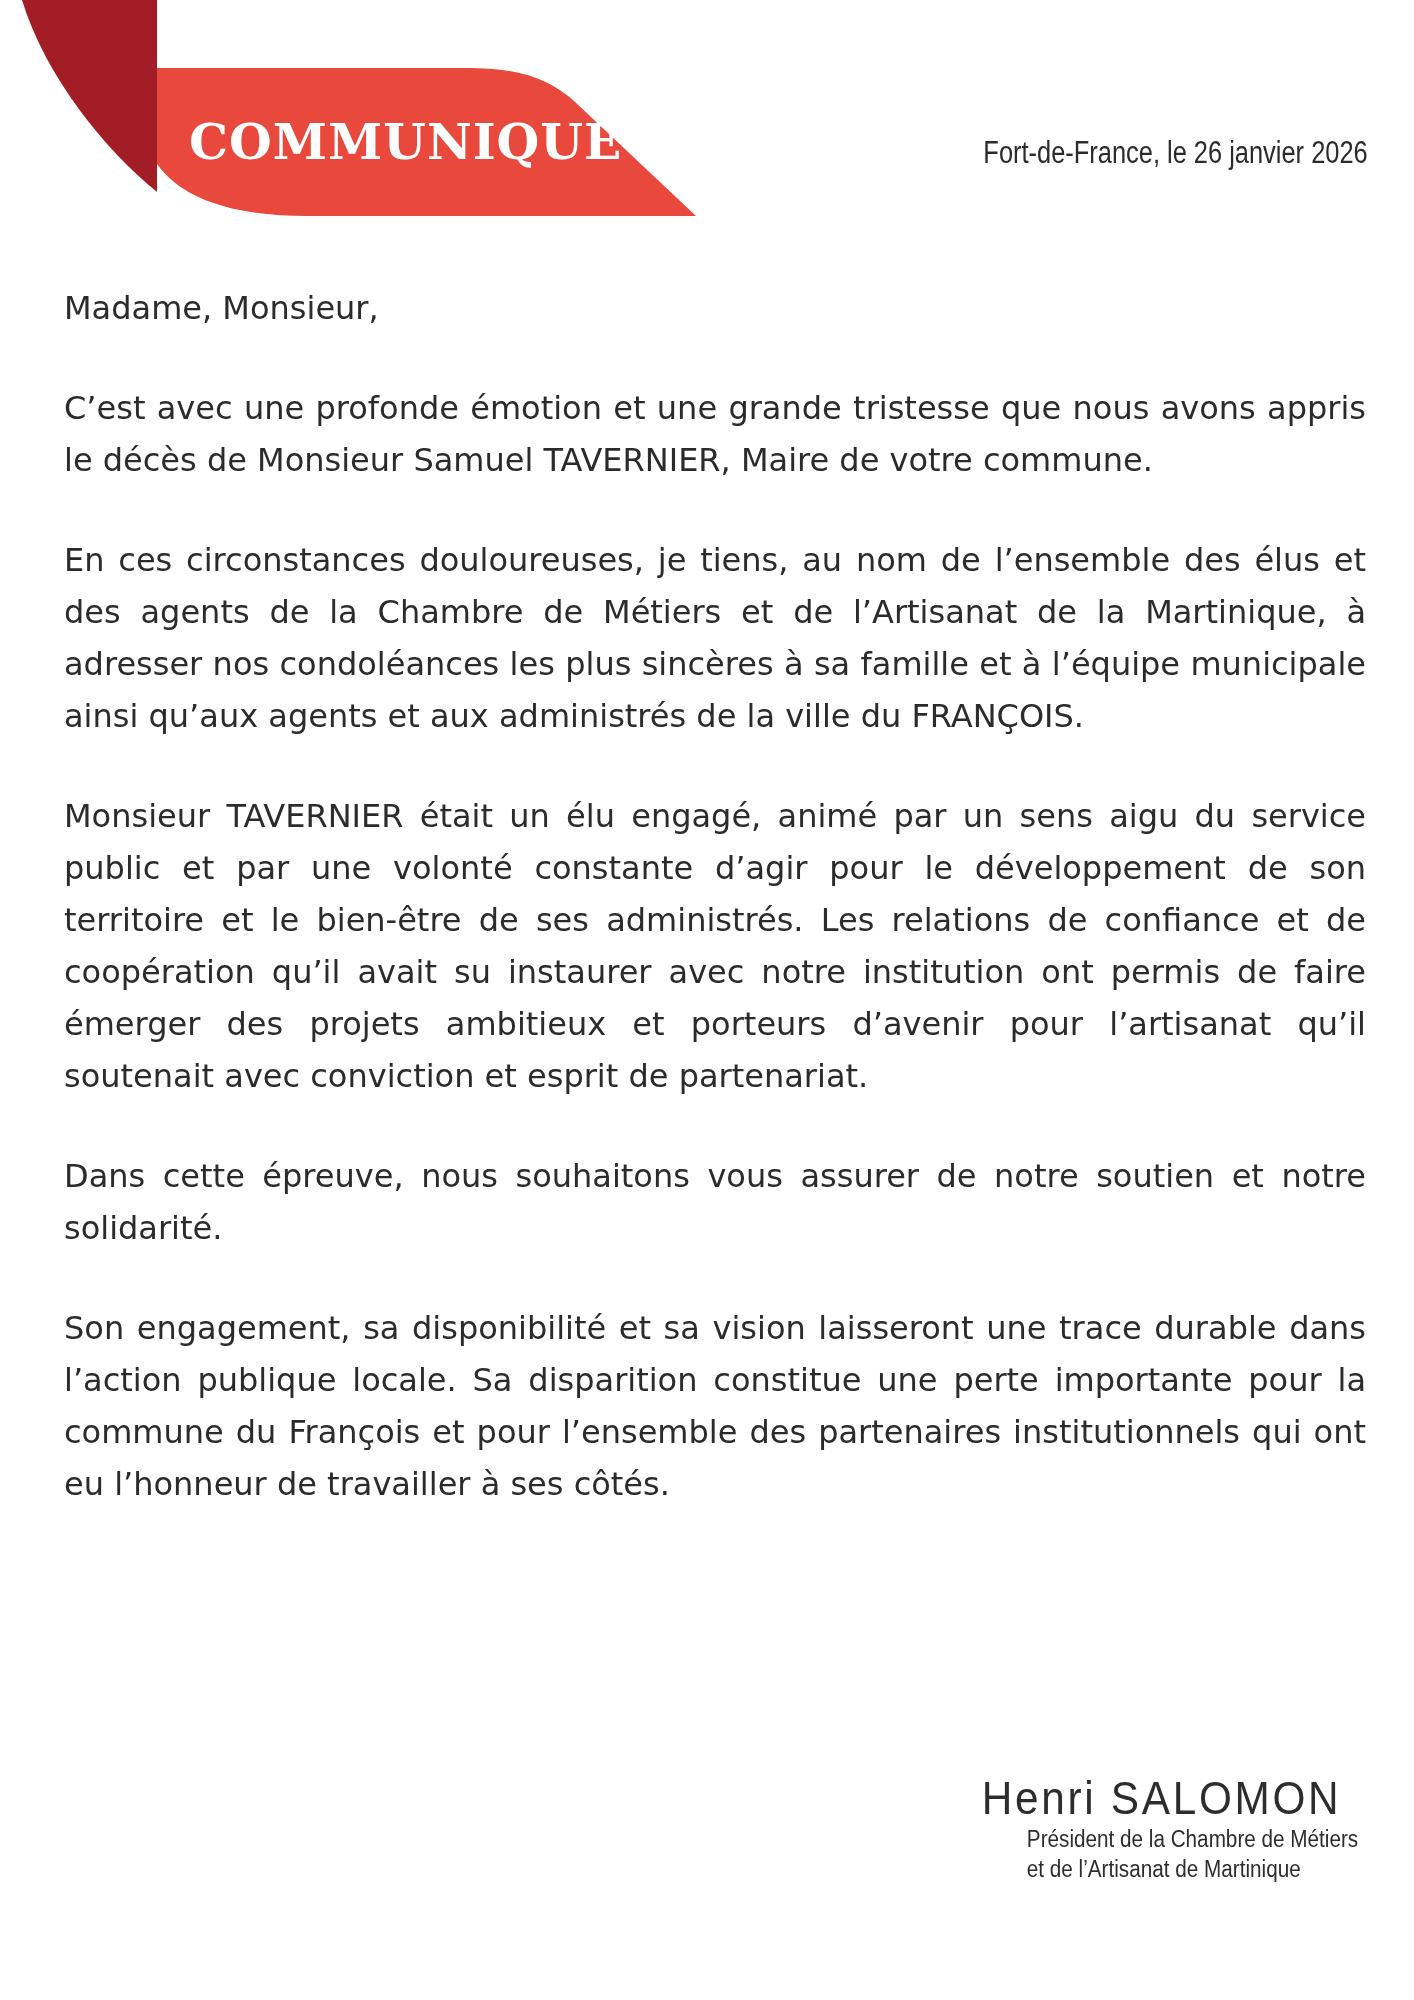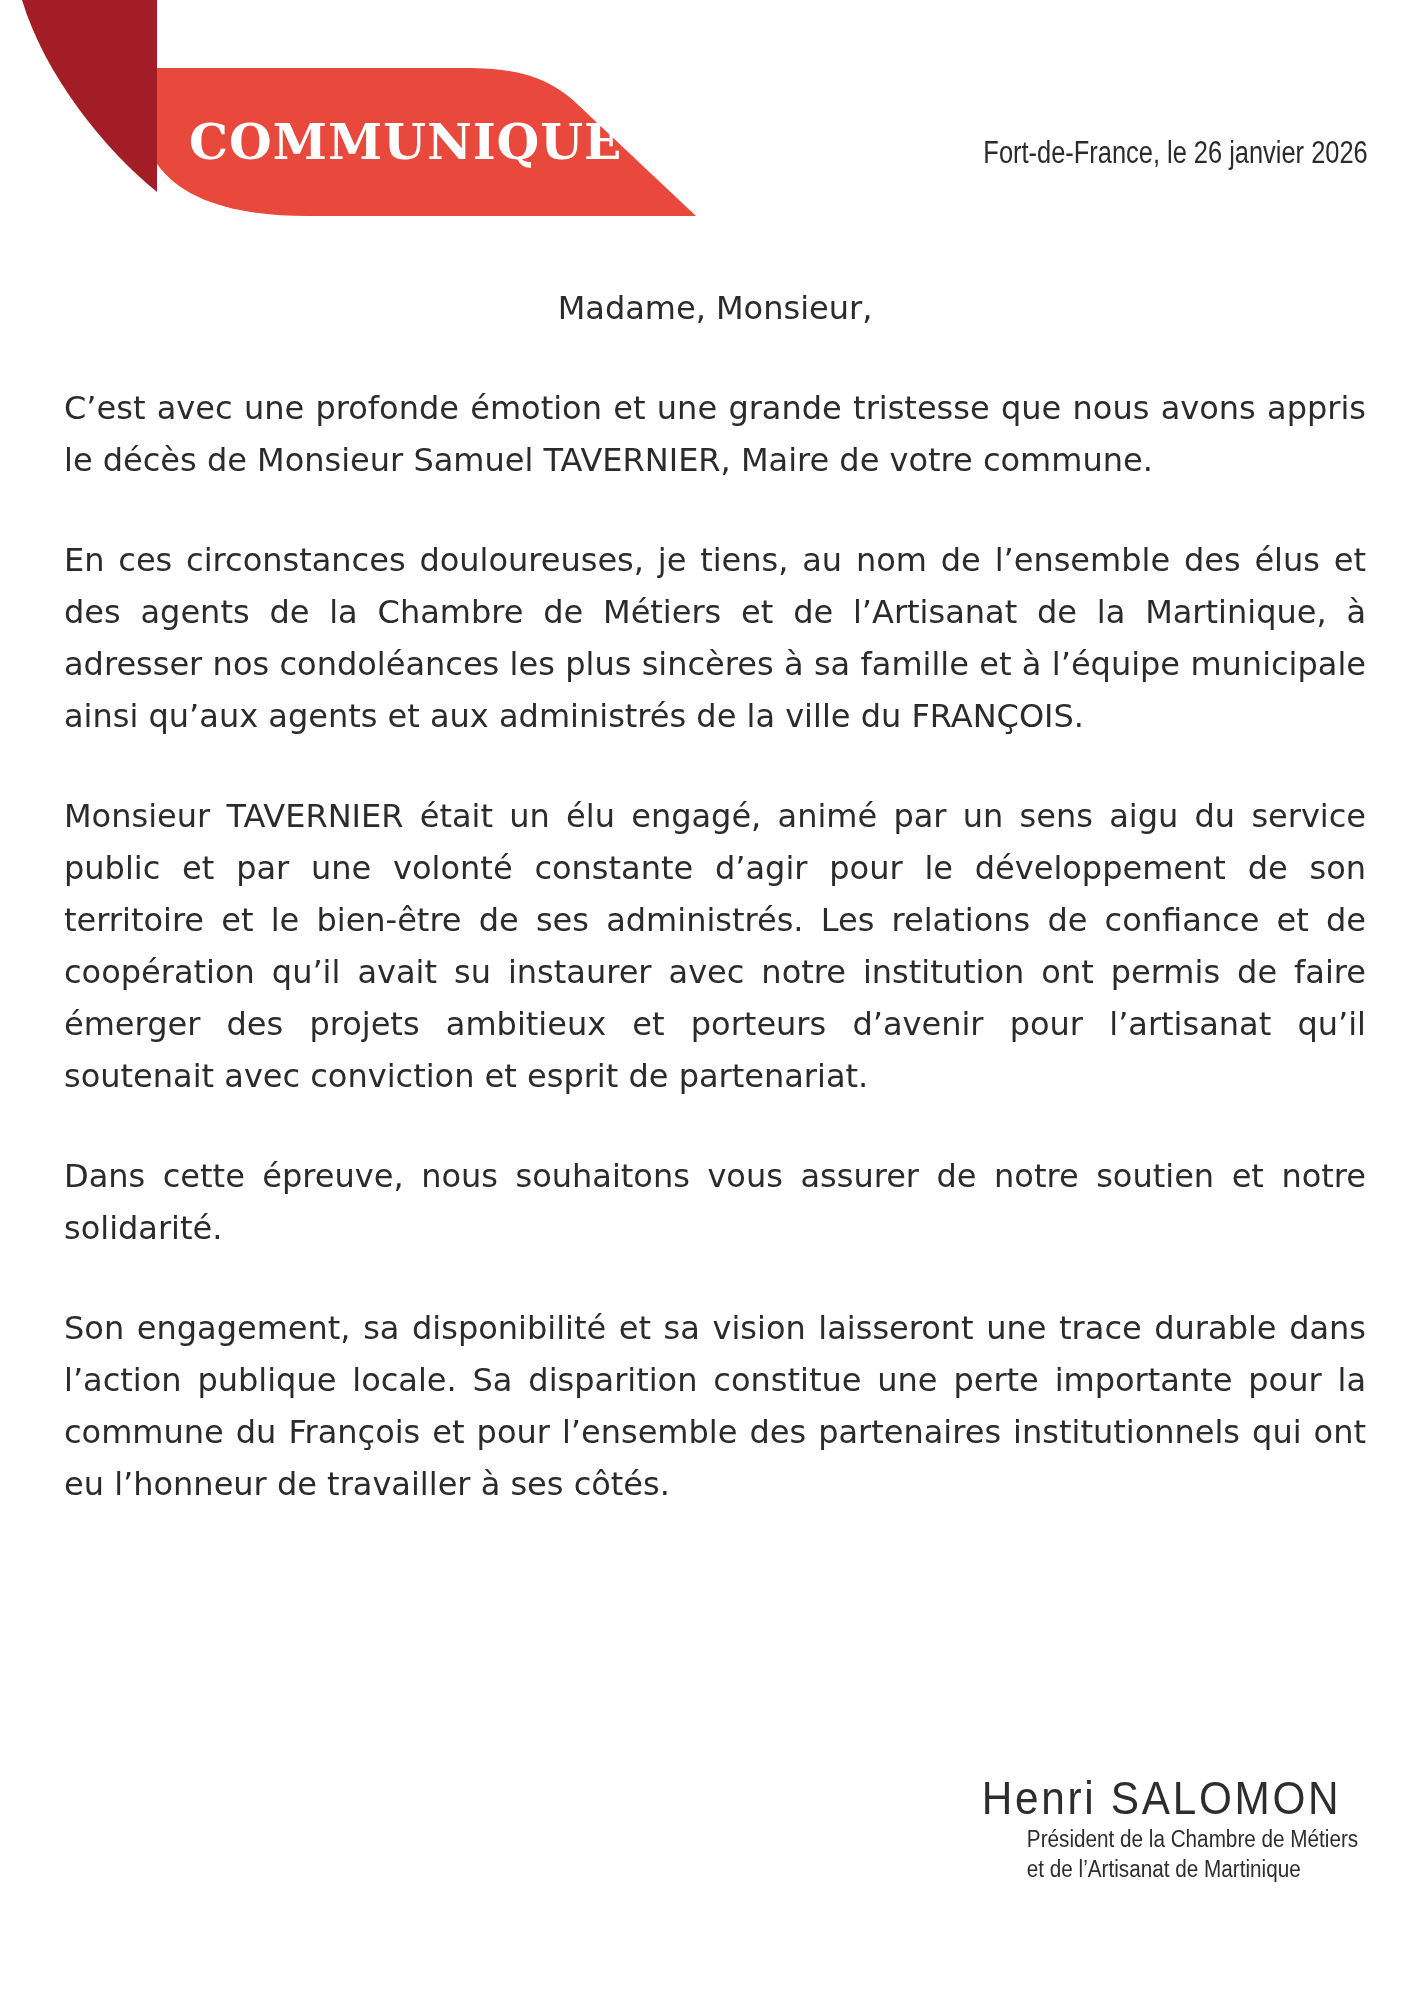--- a/index.html
+++ b/index.html
@@ -61,21 +61,21 @@
     font-size: 32px;
     line-height: 52px;
     text-align: justify;
     text-justify: inter-word;
     color: #2b2b2b;
   }
   .letter p {
     margin: 0 0 48px 0;
   }
   .letter p.salutation {
-    text-align: center;
+    text-align: left;
   }
 
   
   .signature {
     position: absolute;
     top: 1772px;
     right: 56px;
     text-align: left;
     transform: scaleX(0.9);
     transform-origin: 100% 0;

